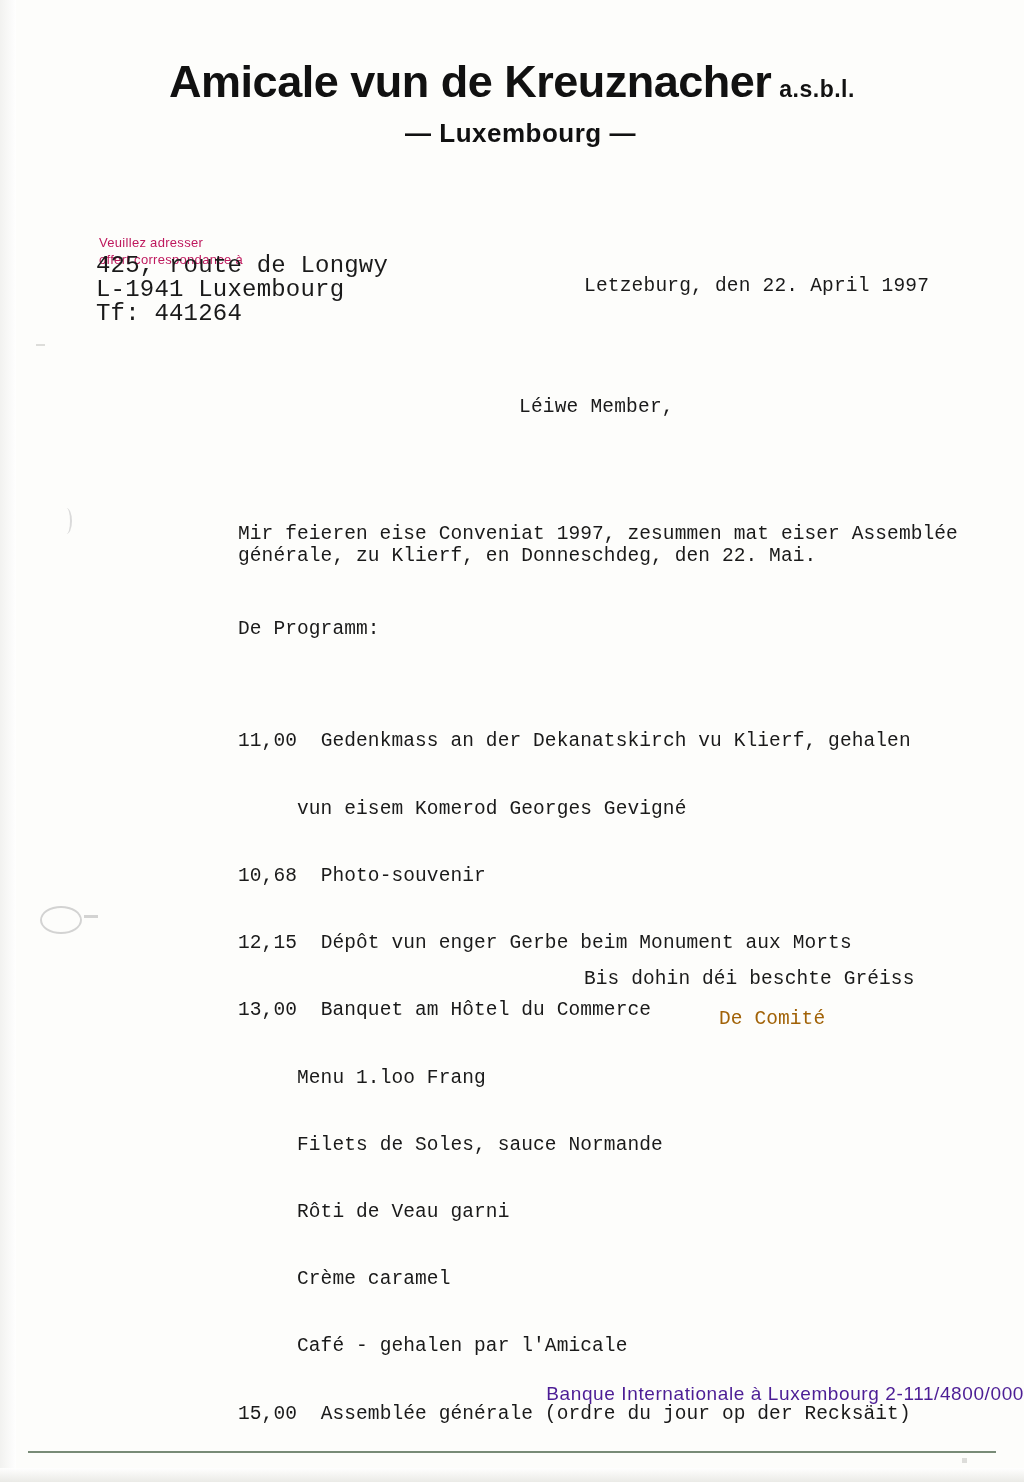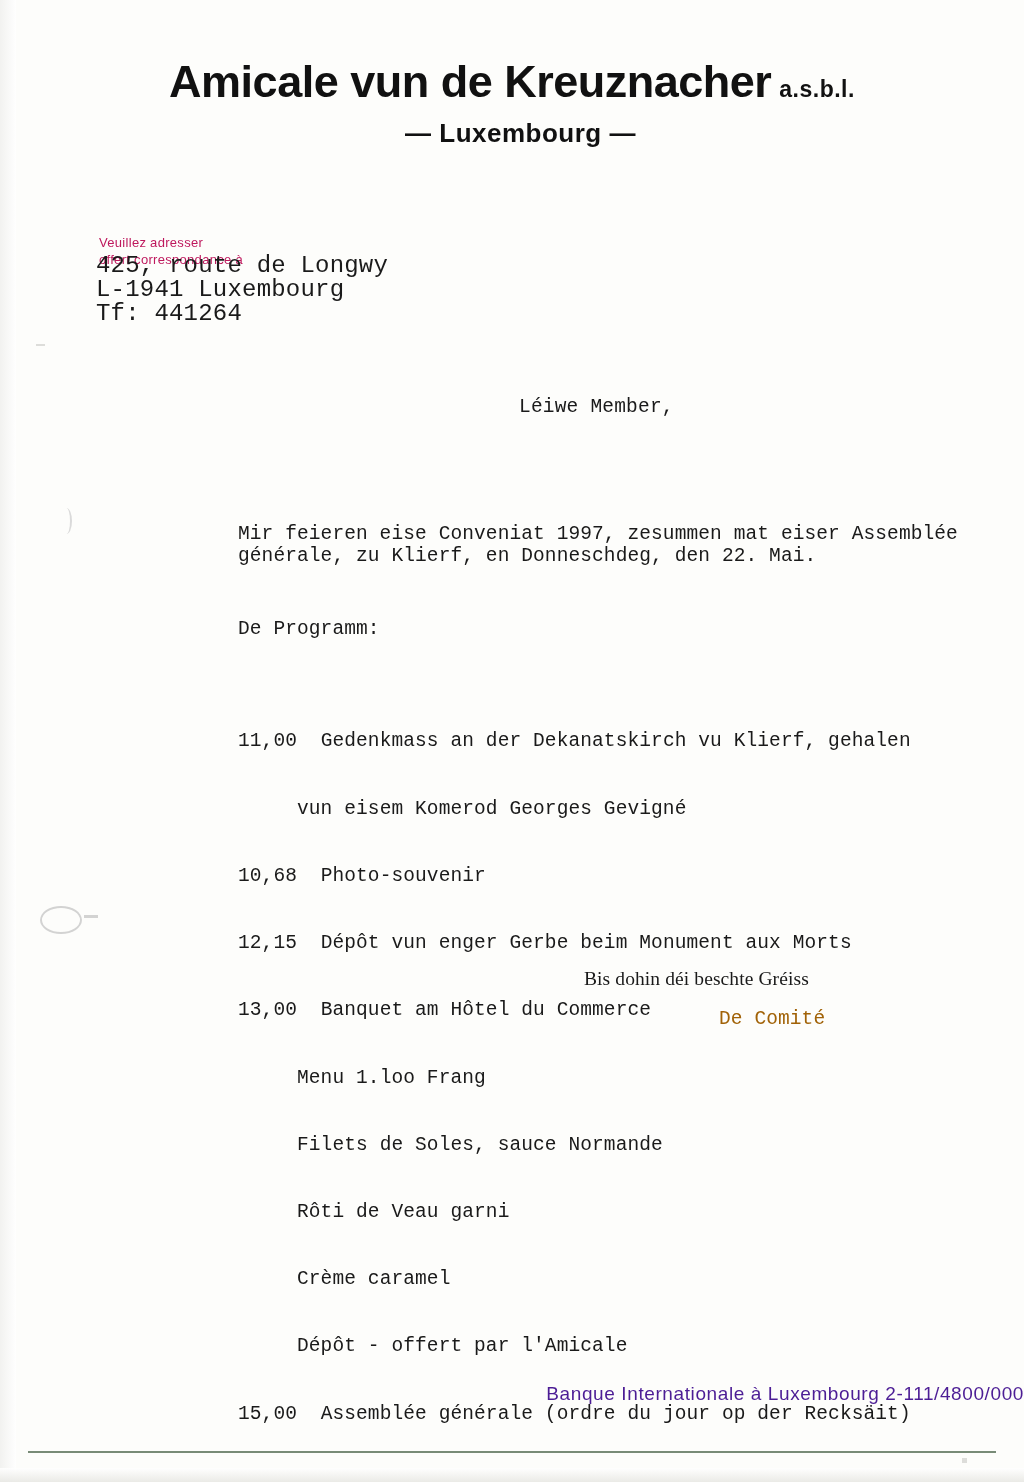--- a/index.html
+++ b/index.html
@@ -144,21 +144,21 @@
     white-space: pre;
   }
   .para { margin: 0 0 6px 0; }
   .para.tight { margin-bottom: 0; }
 
   .prog-row { display: block; white-space: pre; }
 
   .closing {
     position: absolute;
     left: 584px; top: 968px;
-    font-family: Liberation Serif, serif;
+    font-family: Liberation Mono, monospace;
     font-size: 19.5px;
     letter-spacing: .1px;
     color: #1a1a1a;
     white-space: pre;
   }
   .signature {
     position: absolute;
     left: 719px; top: 1008px;
     font-family: "Liberation Mono", monospace;
     font-size: 19.5px;
@@ -206,38 +206,39 @@
 
   <div class="addr-note">
     <div>Veuillez adresser</div>
     <div>offert correspondance à</div>
   </div>
 
   <div class="addr-block">425, route de Longwy
 L-1941 Luxembourg
 Tf: 441264</div>
 
+  <div class="dateline">Letzeburg, den 22. April 1997</div>
 
   <div class="salutation">Léiwe Member,</div>
 
   <div class="body-typed">
     <p class="para">Mir feieren eise Conveniat 1997, zesummen mat eiser Assemblée
 générale, zu Klierf, en Donneschdeg, den 22. Mai.</p>
     <p class="para tight">De Programm:</p>
     <div>
       <span class="prog-row"><span>11,00</span>  <span>Gedenkmass an der Dekanatskirch vu Klierf, gehalen</span></span>
       <span class="prog-row">     <span>vun eisem Komerod Georges Gevigné</span></span>
       <span class="prog-row"><span>10,68</span>  <span>Photo-souvenir</span></span>
       <span class="prog-row"><span>12,15</span>  <span>Dépôt vun enger Gerbe beim Monument aux Morts</span></span>
       <span class="prog-row"><span>13,00</span>  <span>Banquet am Hôtel du Commerce</span></span>
       <span class="prog-row">     <span>Menu 1.loo Frang</span></span>
       <span class="prog-row">     <span>Filets de Soles, sauce Normande</span></span>
       <span class="prog-row">     <span>Rôti de Veau garni</span></span>
       <span class="prog-row">     <span>Crème caramel</span></span>
-      <span class="prog-row">     <span>Dépôt - offert par l'Amicale</span></span>
+      <span class="prog-row">     <span>Café - gehalen par l'Amicale</span></span>
       <span class="prog-row"><span>15,00</span>  <span>Assemblée générale (ordre du jour op der Recksäit)</span></span>
     </div>
     
     
   </div>
 
   <div class="closing">Bis dohin déi beschte Gréiss</div>
   <div class="signature">De Comité</div>
 
   <div class="footer">Banque Internationale à Luxembourg 2-111/4800/000</div>

